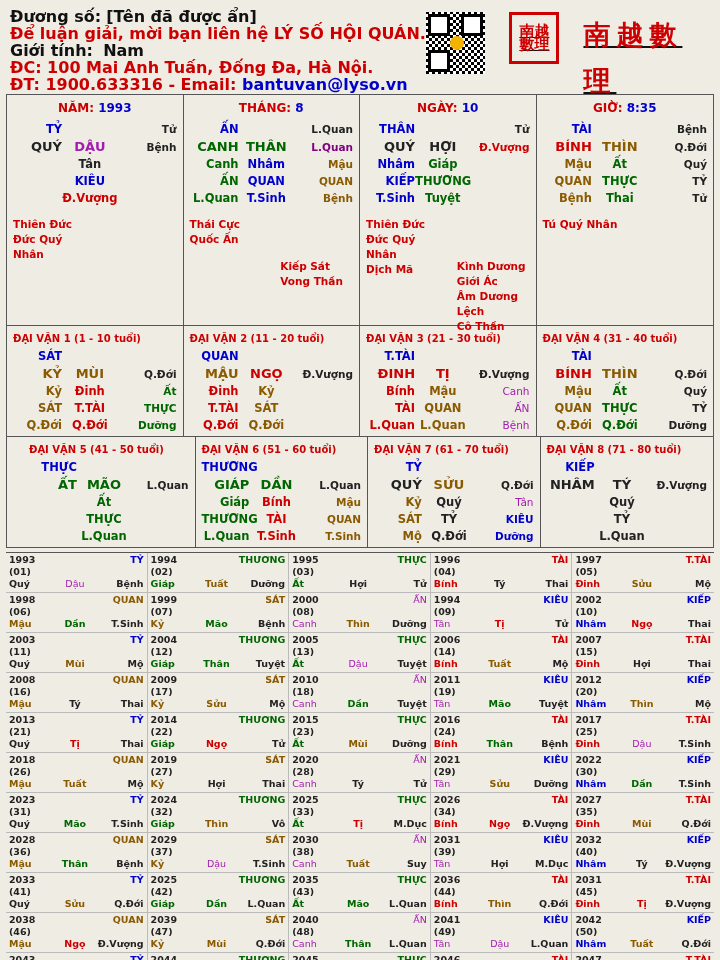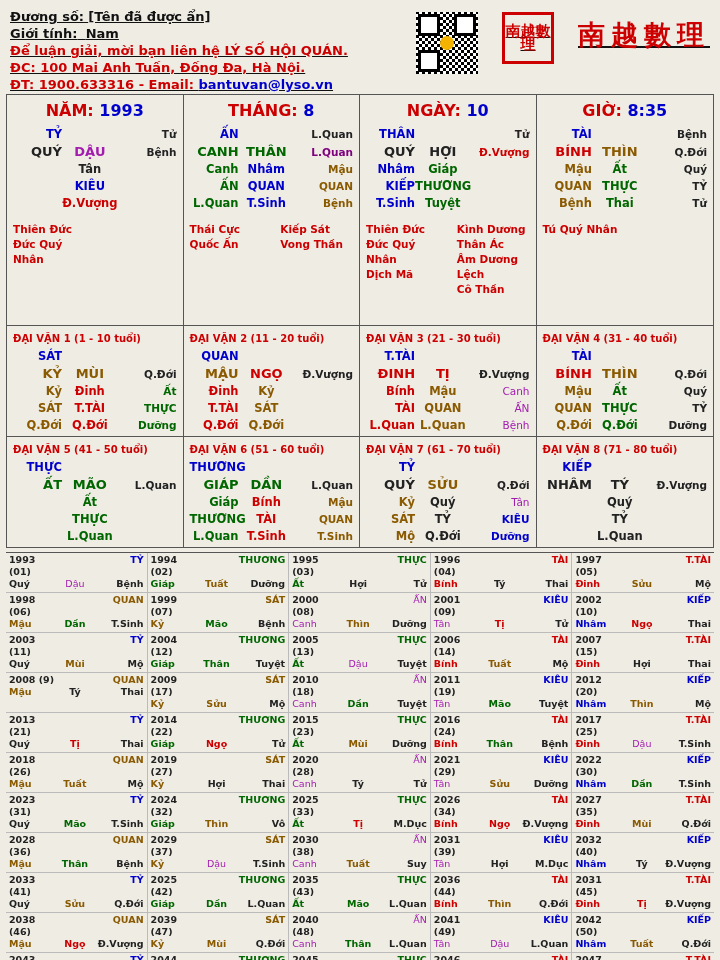--- a/index.html
+++ b/index.html
@@ -9,21 +9,21 @@
     font-family:"DejaVu Sans","Liberation Sans",sans-serif;
     font-size:11px;
     color:#111;
     overflow:hidden;
     position:relative;
   }
   .page{width:720px;height:960px;position:relative;box-sizing:border-box;padding:6px 6px 0 6px;}
 
   
   .header{display:flex;align-items:flex-start;justify-content:space-between;height:88px;padding:2px 4px 0 4px;box-sizing:border-box;}
-  .hdr-left{font-size:13px;line-height:17px;text-decoration:underline;}
+  .hdr-left{font-size:16px;line-height:17px;}
   .hdr-left .row{white-space:nowrap;}
   .lbl{color:#111;font-weight:bold;}
   .val{color:#111;font-weight:bold;}
   .red{color:#cc0000;font-weight:bold;}
   .blue{color:#0000cc;font-weight:bold;text-align:center;}
   .hdr-right{display:flex;align-items:flex-start;gap:24px;padding-top:4px;text-decoration:underline;}
   .qr{width:62px;height:62px;background:
       repeating-linear-gradient(0deg,#000 0 3px,#fff 3px 6px),
       repeating-linear-gradient(90deg,#000 0 3px,#fff 3px 6px);
       background-blend-mode:difference;position:relative;}
@@ -35,38 +35,38 @@
   .seal{width:46px;height:46px;border:3px solid #cc0000;color:#cc0000;font-size:15px;
         display:flex;align-items:center;justify-content:center;text-align:center;line-height:13px;
         font-family:"DejaVu Sans",sans-serif;font-weight:bold;}
   .brand{color:#cc0000;font-size:27px;font-weight:bold;letter-spacing:6px;line-height:46px;}
 
   
   .grid4{display:grid;grid-template-columns:1fr 1fr 1fr 1fr;gap:0;border:1px solid #555;}
   .cell{border-right:1px solid #555;padding:4px 6px 4px 6px;box-sizing:border-box;position:relative;}
   .cell:last-child{border-right:none;}
   .pillars .cell{height:230px;}
-  .ptitle{text-align:center;color:#0000cc;font-weight:bold;font-size:16px;margin:2px 0 6px 0;}
+  .ptitle{text-align:center;color:#0000cc;font-weight:bold;font-size:12px;margin:2px 0 6px 0;}
   .ptitle .t-red{color:#cc0000;}
   .line{display:flex;justify-content:space-between;align-items:baseline;line-height:17px;font-size:11.5px;}
   .line .c1{width:30%;text-align:right;}
   .line .c2{width:34%;text-align:center;}
   .line .c3{width:36%;text-align:right;font-size:10.5px;}
   .big{font-size:13px;font-weight:bold;}
   .g{color:#006600;font-weight:bold;}
   .r{color:#cc0000;font-weight:bold;}
   .b{color:#0000cc;font-weight:bold;}
   .p{color:#800080;font-weight:bold;}
   .k{color:#222;font-weight:bold;}
   .gray{color:#a21caf;}
   .brown{color:#8a5a00;font-weight:bold;}
   .notes{margin-top:10px;font-size:10.5px;line-height:15px;}
   .notes .nrow{display:flex;gap:12px;}
   .notes .n1{width:52%;}
-  .notes .n2{width:48%;}
+  .notes .n2{width:48%;margin-top:42px;}
 
   
   .dv .cell{height:110px;}
   .dvtitle{text-align:left;color:#cc0000;font-weight:bold;font-size:10px;margin:3px 0 4px 0;}
 
   
   .years{margin-top:4px;border-top:1px solid #555;}
   .yrow{display:grid;grid-template-columns:1fr 1fr 1fr 1fr 1fr;border-bottom:1px solid #bbb;}
   .ycell{border-right:1px solid #bbb;padding:1px 3px 2px 3px;box-sizing:border-box;font-size:9.5px;line-height:12px;}
   .ycell:last-child{border-right:none;}
@@ -79,25 +79,25 @@
 <body>
 
 <div class="page">
 
   <div class="header">
     <div class="hdr-left">
       <div class="row">
         <span class="lbl">Đương số:</span>
         <span class="val">[Tên đã được ẩn]</span>
       </div>
+      <div class="row red">Để luận giải, mời bạn liên hệ LÝ SỐ HỘI QUÁN.</div>
       <div class="row">
         <span class="lbl">Giới tính:</span>
         &nbsp;<span class="val">Nam</span>
       </div>
-      <div class="row red">Để luận giải, mời bạn liên hệ LÝ SỐ HỘI QUÁN.</div>
       <div class="row red">ĐC: 100 Mai Anh Tuấn, Đống Đa, Hà Nội.</div>
       <div class="row">
         <span class="red">ĐT: 1900.633316 - Email: </span><span class="blue">bantuvan@lyso.vn</span>
       </div>
     </div>
     <div class="hdr-right">
       <div class="qr">
         <span class="fp fp1"></span>
         <span class="fp fp2"></span>
         <span class="fp fp3"></span>
@@ -214,21 +214,21 @@
         </div>
         <div class="notes">
           <div class="nrow">
             <div class="n1">
               <div class="r">Thiên Đức</div>
               <div class="r">Đức Quý Nhân</div>
               <div class="r">Dịch Mã</div>
             </div>
             <div class="n2">
               <div class="r">Kình Dương</div>
-              <div class="r">Thân Ác</div>
+              <div class="r">Giới Ác</div>
               <div class="r">Âm Dương Lệch</div>
               <div class="r">Cô Thần</div>
             </div>
           </div>
         </div>
       </div>
       <div class="cell">
         <div class="ptitle"><span class="t-red">GIỜ:</span> <span>8:35</span></div>
         <div class="line">
           <span class="c1 b">TÀI</span>
@@ -374,21 +374,21 @@
           <span class="c3 k">TỶ</span>
         </div>
         <div class="line">
           <span class="c1 brown">Q.Đới</span>
           <span class="c2 g">Q.Đới</span>
           <span class="c3 k">Dưỡng</span>
         </div>
       </div>
     </div>
 
-  <div class="grid4 dv" id="dv-bot" style="border-top:none;">
+  <div class="grid4 dv" id="dv-bot" style="border-top:none;padding-left:16px;">
       <div class="cell">
         <div class="dvtitle">ĐẠI VẬN 5 (41 - 50 tuổi)</div>
         <div class="line">
           <span class="c1 b">THỰC</span>
           <span class="c2"></span>
           <span class="c3"></span>
         </div>
         <div class="line">
           <span class="c1 g big">ẤT</span>
           <span class="c2 g big">MÃO</span>
@@ -583,21 +583,21 @@
             <span class="c gray">ẤN</span>
           </div>
           <div class="yline">
             <span class="a gray">Canh</span>
             <span class="b2 brown">Thìn</span>
             <span class="c k">Dưỡng</span>
           </div>
         </div>
         <div class="ycell">
           <div class="yline">
-            <span class="a k">2001 (09)</span>
+            <span class="a k">1994 (09)</span>
             <span class="c b">KIÊU</span>
           </div>
           <div class="yline">
             <span class="a gray">Tân</span>
             <span class="b2 r">Tị</span>
             <span class="c k">Tử</span>
           </div>
         </div>
         <div class="ycell">
           <div class="yline">
@@ -664,21 +664,21 @@
           <div class="yline">
             <span class="a r">Đinh</span>
             <span class="b2 k">Hợi</span>
             <span class="c k">Thai</span>
           </div>
         </div>
       </div>
       <div class="yrow">
         <div class="ycell">
           <div class="yline">
-            <span class="a k">2008 (9)</span>
+            <span class="a k">2008 (16)</span>
             <span class="c brown">QUAN</span>
           </div>
           <div class="yline">
             <span class="a brown">Mậu</span>
             <span class="b2 k">Tý</span>
             <span class="c k">Thai</span>
           </div>
         </div>
         <div class="ycell">
           <div class="yline">

